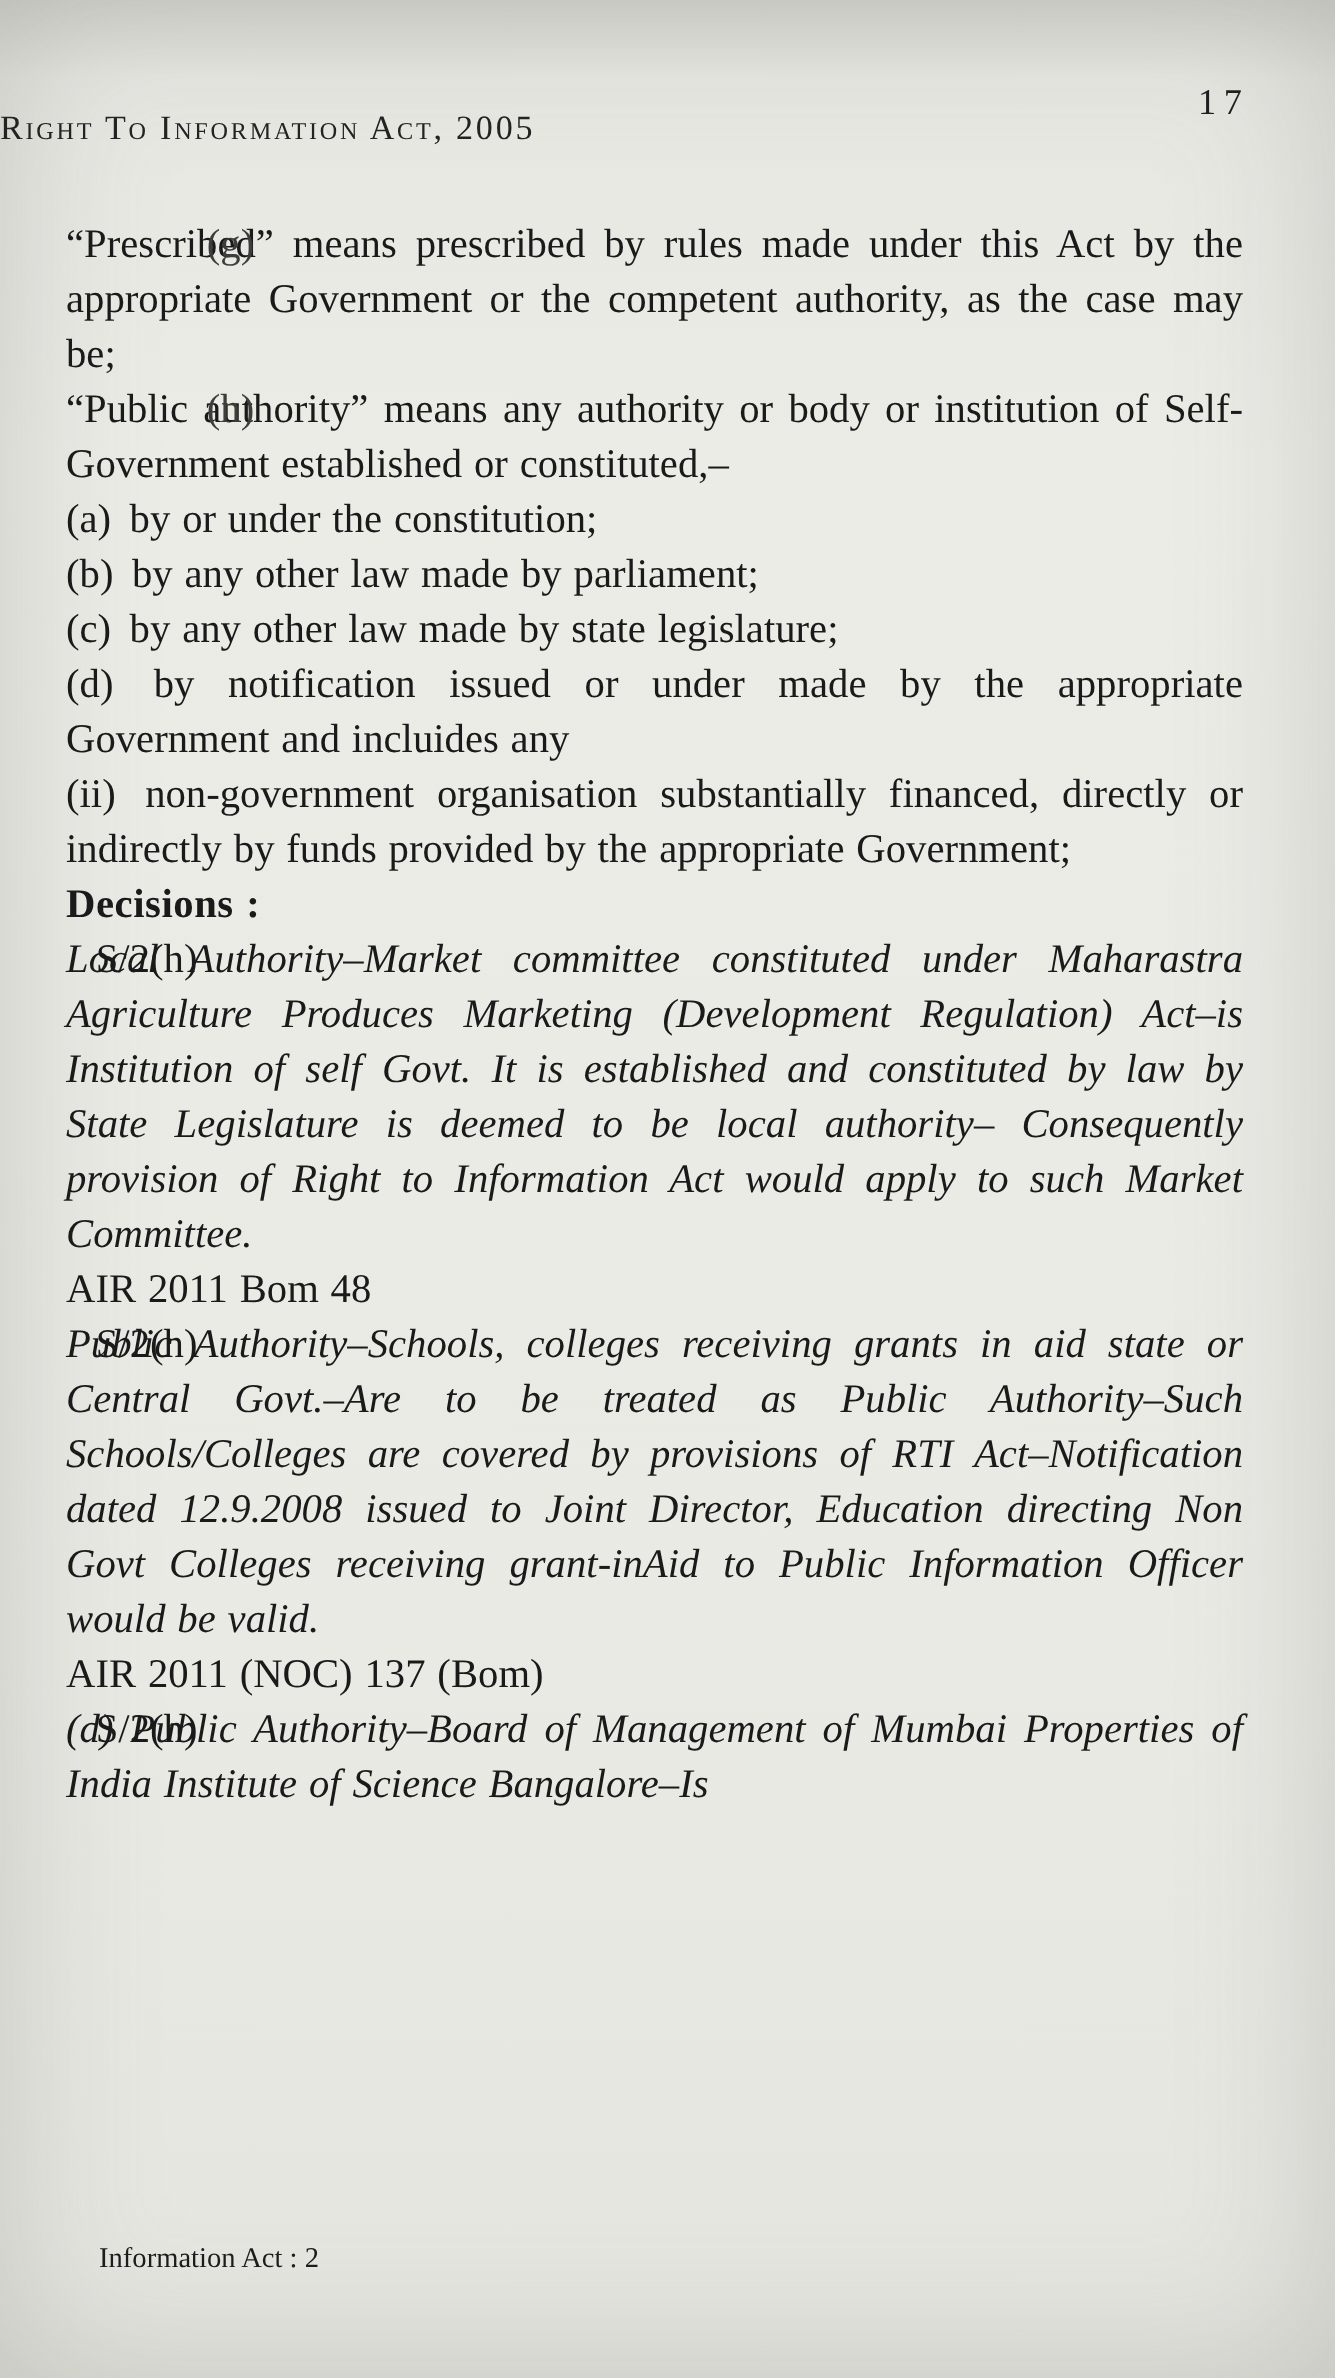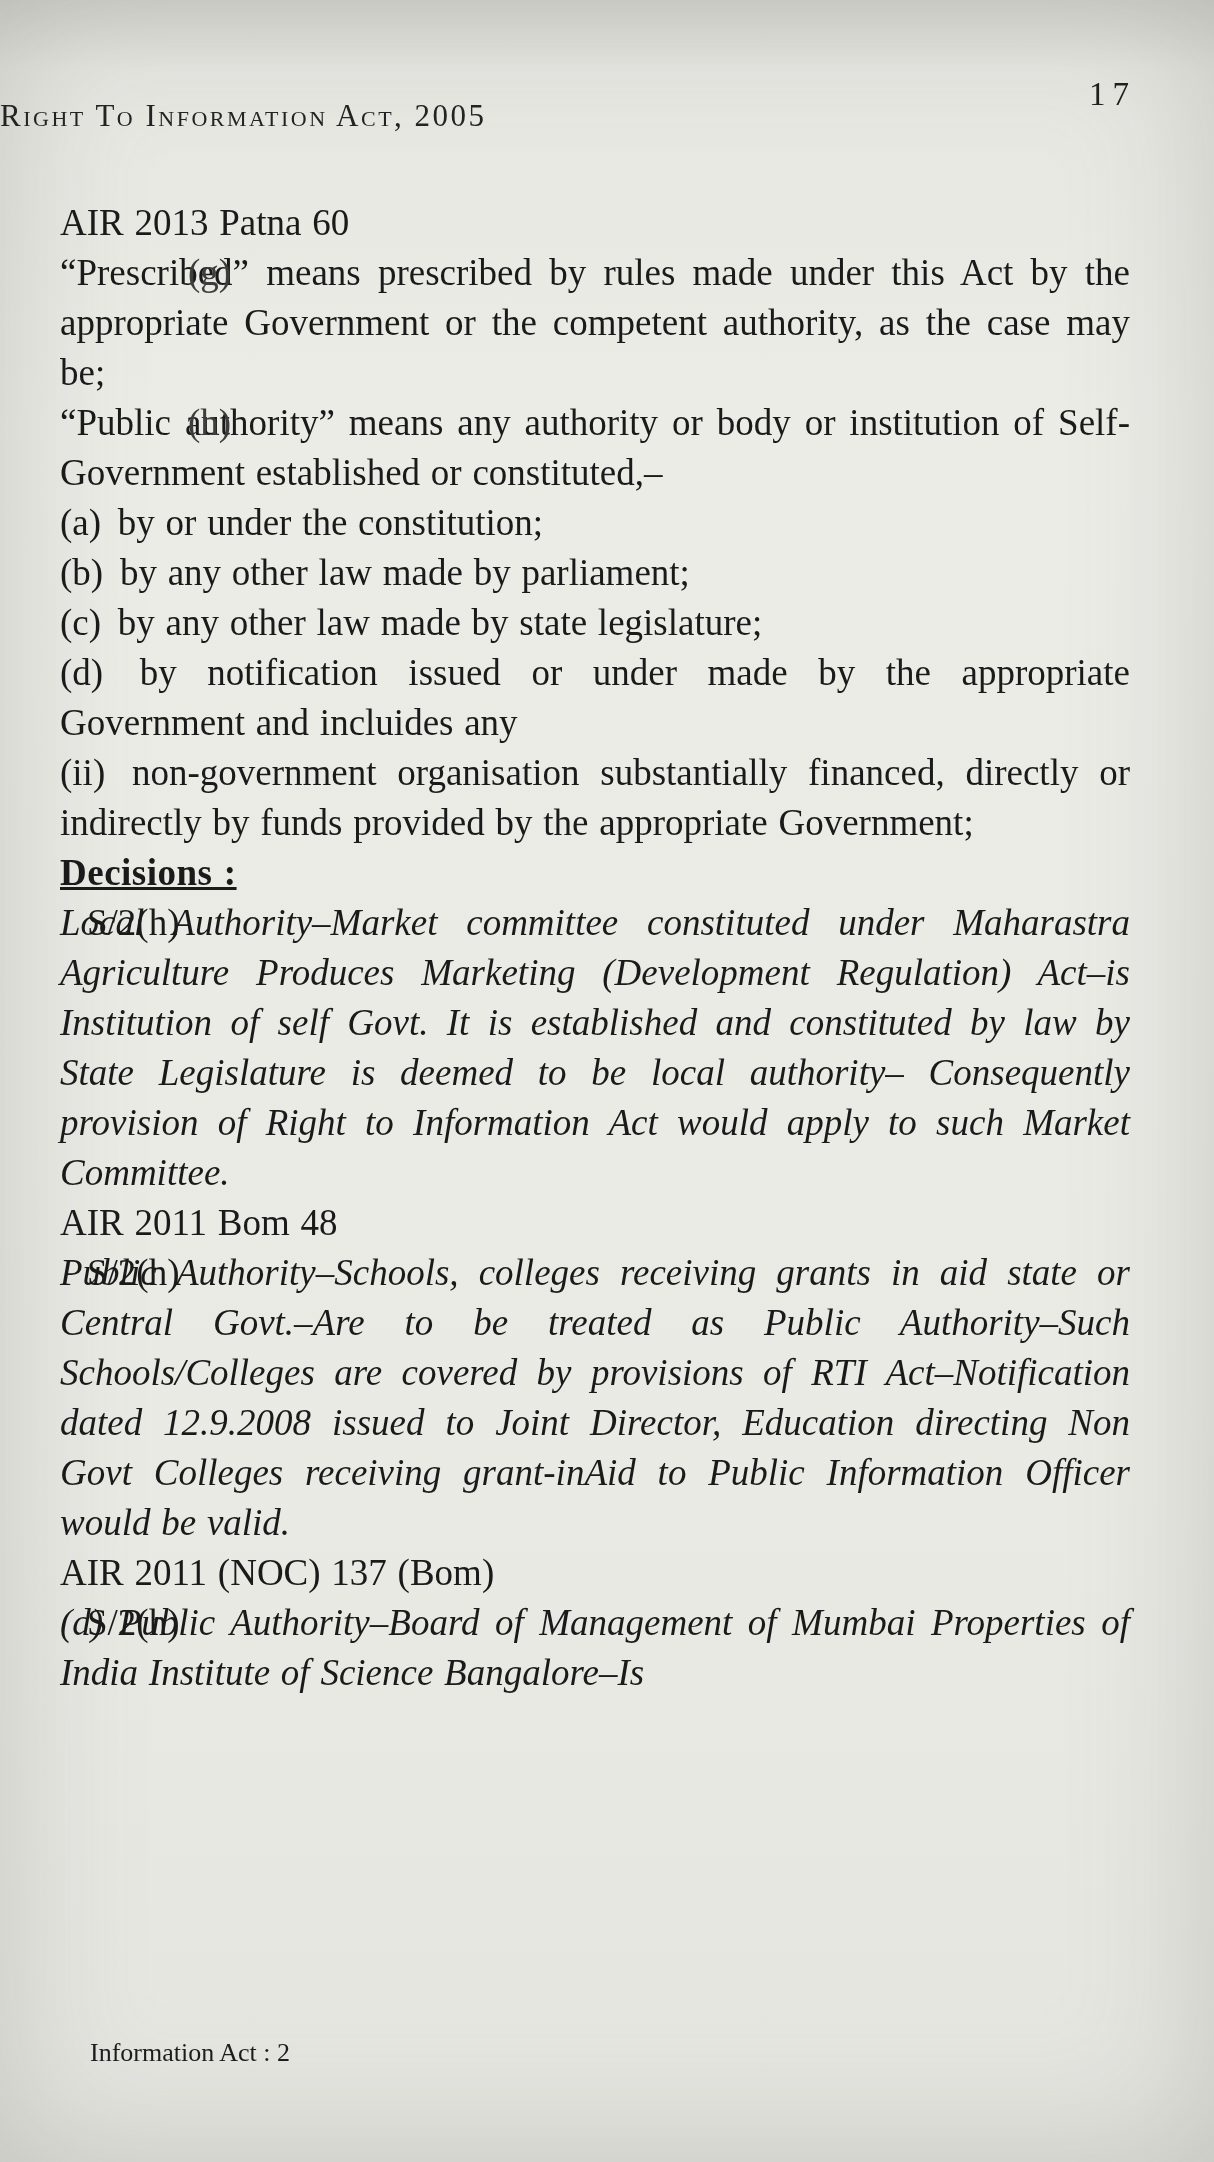--- a/index.html
+++ b/index.html
@@ -49,21 +49,21 @@
 
   .citation { margin-left: 24px; white-space: nowrap; }
 
   .clause { position: relative; }
   .clause-label { position: absolute; left: 128px; top: 0; color: #3d3d3b; }
   .clause-text { margin-left: 212px; text-align: justify; }
 
   .subclause { margin-left: 226px; text-align: justify; }
   .sub-label { padding-right: 6px; }
 
-  .decisions-heading { margin-left: 150px; font-weight: bold; letter-spacing: 0.5px; text-decoration: underline; }
+  .decisions-heading { margin-left: 150px; font-weight: bold; letter-spacing: 0.5px; }
 
   .decision { position: relative; }
   .decision-ref { position: absolute; left: 27px; top: 0; }
   .decision-text { margin-left: 150px; text-align: justify; font-style: italic; }
 
   
   .footer {
     position: absolute;
     left: 90px;
     top: 2038px;
@@ -76,21 +76,20 @@
 
 <div class="page">
 
   <div class="header">
     <span class="running-title">Right To Information Act, 2005</span>
     <span class="page-number">17</span>
   </div>
 
   <div class="content">
 
-    <p class="citation">AIR 2013 Patna 60</p>
 
     <div class="clause">
       <span class="clause-label">(g)</span>
       <p class="clause-text">“Prescribed” means prescribed by rules made under this Act by the appropriate Government or the competent authority, as the case may be;</p>
     </div>
 
     <div class="clause">
       <span class="clause-label">(h)</span>
       <p class="clause-text">“Public authority” means any authority or body or institution of Self-Government established or constituted,–</p>
 

